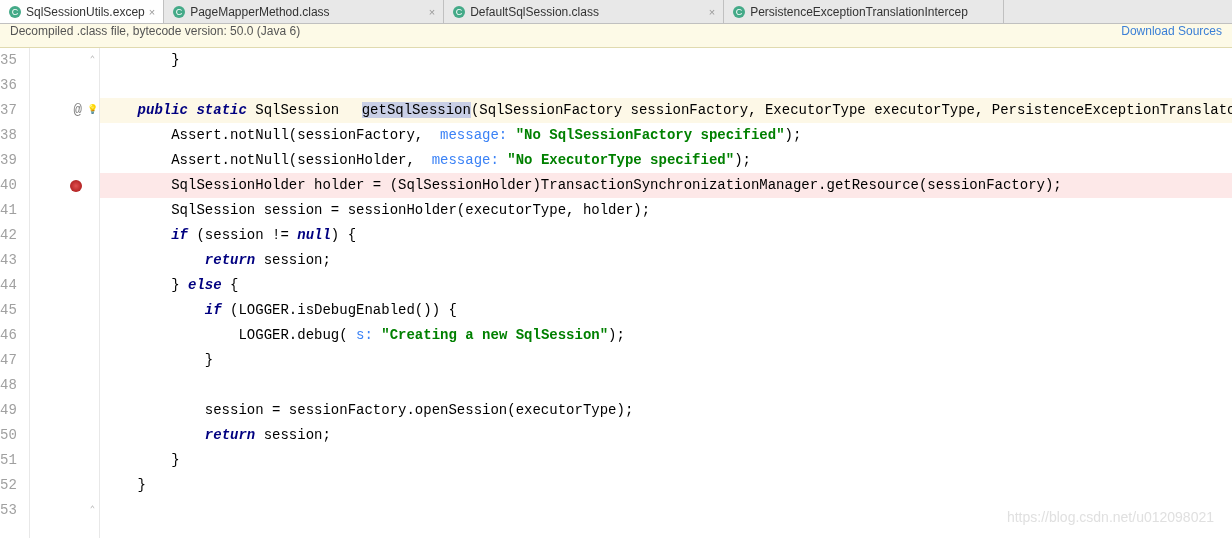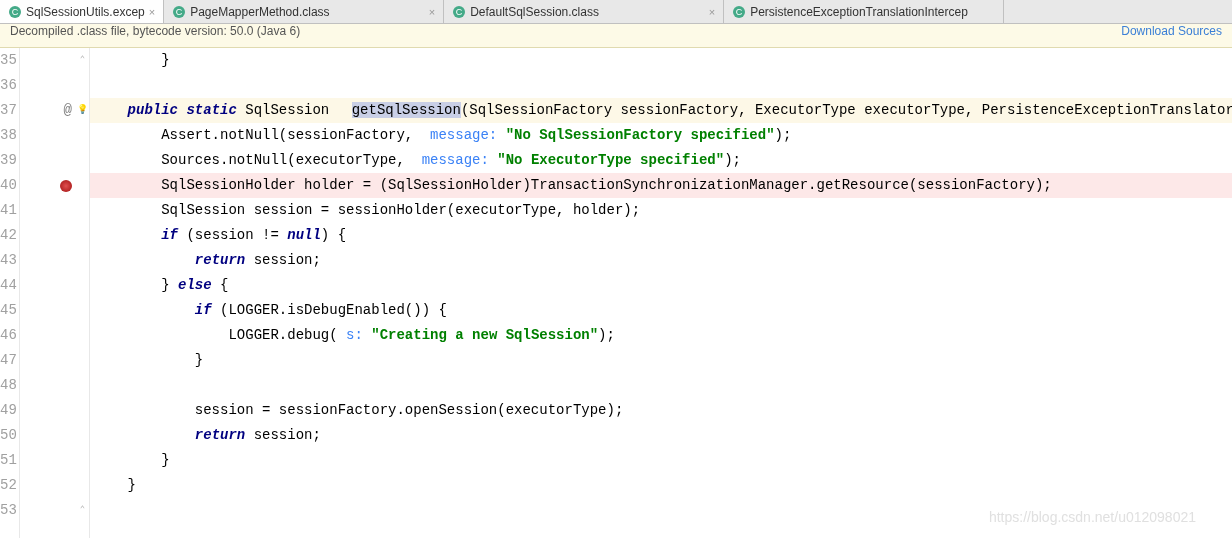--- a/index.html
+++ b/index.html
@@ -62,25 +62,25 @@
     cursor: pointer;
   }
   .editor {
     display: flex;
     height: calc(100% - 48px);
     font-family: "Consolas", "Courier New", monospace;
     font-size: 14px;
     line-height: 25px;
   }
   .gutter-ln {
-    width: 20px;
-    background: #fff;
-    text-align: right;
+    width: 30px;
+    background: #fff;
+    text-align: left;
     color: #a0a0a0;
-    padding-right: 8px;
+    padding-right: 2px;
     border-right: 1px solid #e8e8e8;
   }
   .gutter-marks {
     width: 56px;
     background: #fff;
     position: relative;
   }
   .gutter-fold {
     width: 14px;
     background: #fff;
@@ -106,21 +106,21 @@
   .bulb { color: #f5b800; }
   .at { color: #808080; }
   .bp {
     width:12px; height:12px; border-radius:50%;
     background: radial-gradient(#e05050,#a01010);
     display:inline-block;
   }
   .watermark {
     position: absolute;
     bottom: 8px;
-    right: 36px;
+    right: 18px;
     color: #e0e0e0;
     font-size: 14px;
     font-family: Arial, sans-serif;
   }
   .code-svg-c {
     display:inline-flex; align-items:center;
   }
 </style>
 </head>
 <body>
@@ -244,21 +244,21 @@
       <div class="fold-row"></div>
       <div class="fold-row"></div>
     <div class="fold-row">⌃</div>
   </div>
 
   <div class="code">
     <div class="line">        }</div>
     <div class="line"></div>
     <div class="line hl-method"><span>    </span><span class="kw">public</span><span> </span><span class="kw">static</span><span> SqlSession </span><span class="cursor-hl">getSqlSession</span><span>(SqlSessionFactory sessionFactory, ExecutorType executorType, PersistenceExceptionTranslator excep</span></div>
     <div class="line"><span>        Assert.notNull(sessionFactory,  </span><span class="hint">message: </span><span class="str">"No SqlSessionFactory specified"</span><span>);</span></div>
-    <div class="line"><span>        Sources.notNull(executorType,  </span><span class="hint">message: </span><span class="str">"No ExecutorType specified"</span><span>);</span></div>
+    <div class="line"><span>        Assert.notNull(sessionHolder,  </span><span class="hint">message: </span><span class="str">"No ExecutorType specified"</span><span>);</span></div>
     <div class="line hl-warn">        SqlSessionHolder holder = (SqlSessionHolder)TransactionSynchronizationManager.getResource(sessionFactory);</div>
     <div class="line">        SqlSession session = sessionHolder(executorType, holder);</div>
     <div class="line"><span>        </span><span class="kw">if</span><span> (session != </span><span class="kw">null</span><span>) {</span></div>
     <div class="line"><span>            </span><span class="kw">return</span><span> session;</span></div>
     <div class="line"><span>        } </span><span class="kw">else</span><span> {</span></div>
     <div class="line"><span>            </span><span class="kw">if</span><span> (LOGGER.isDebugEnabled()) {</span></div>
     <div class="line"><span>                LOGGER.debug( </span><span class="hint">s: </span><span class="str">"Creating a new SqlSession"</span><span>);</span></div>
     <div class="line">            }</div>
     <div class="line"></div>
     <div class="line">            session = sessionFactory.openSession(executorType);</div>

